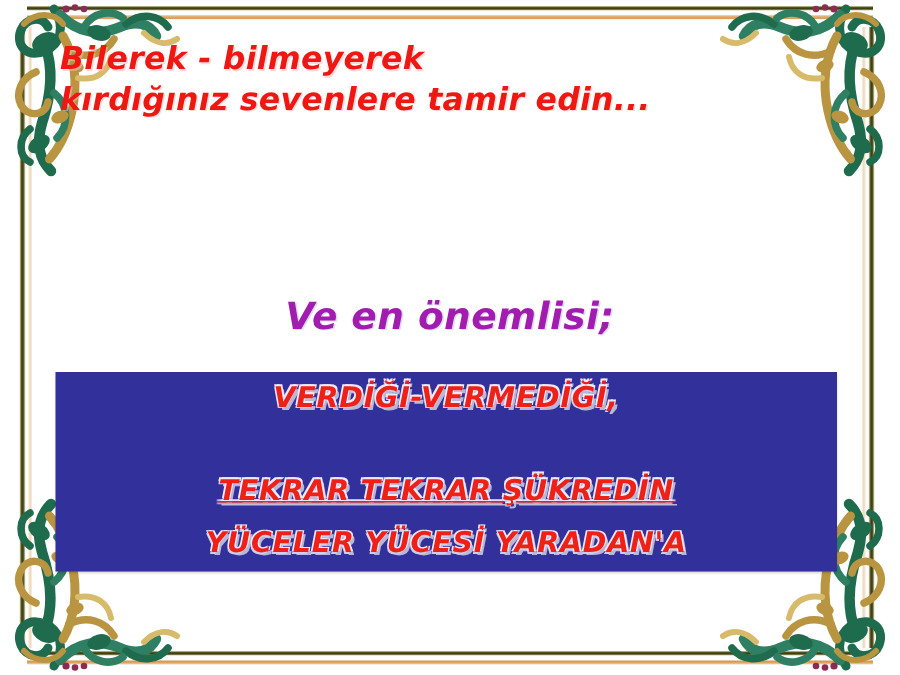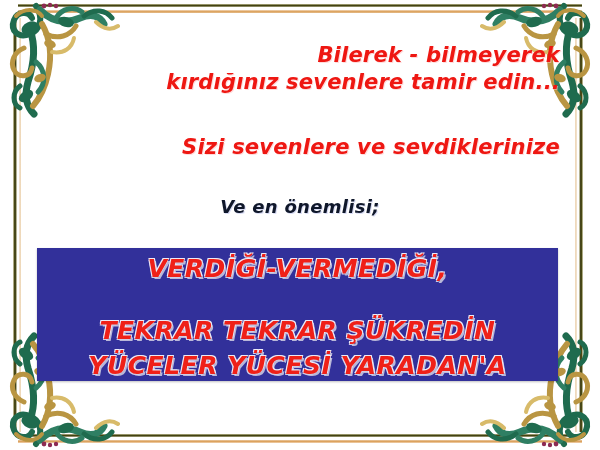--- a/index.html
+++ b/index.html
@@ -73,42 +73,41 @@
   .corner-tl { left: 0;  top: 0; }
   .corner-tr { right: 0; top: 0; transform: scaleX(-1); }
   .corner-bl { left: 0;  bottom: 0; transform: scaleY(-1); }
   .corner-br { right: 0; bottom: 0; transform: scale(-1,-1); }
 
   
   .verse {
     position: absolute;
     left: 40px;
     right: 40px;
-    text-align: right;
+    text-align: left;
     color: #ee1712;
     font-weight: bold;
     font-style: italic;
     font-size: 21px;
     line-height: 1.30;
     letter-spacing: .2px;
     text-shadow: 1px 1px 0 rgba(255,190,190,.55);
-    margin-top: 16px;
   }
   #verse-1 { top: 26px; }
   #verse-2 { top: 118px; }
 
   .kicker {
     position: absolute;
     left: 40px; right: 40px;
     top: 196px;
     text-align: center;
-    color: #0f172a;
+    color: #a21caf;
     font-weight: bold;
     font-style: italic;
-    font-size: 18px;
+    font-size: 25px;
     letter-spacing: .3px;
     text-shadow: 1px 1px 0 rgba(180,185,235,.5);
   }
 
   
   #blue-panel {
     position: absolute;
     left: 37px;
     top: 248px;
     width: 521px;
@@ -116,32 +115,32 @@
     background: #32309a;
     box-shadow: 0 1px 2px rgba(0,0,0,.25);
   }
   .panel-line {
     position: absolute;
     left: 0; right: 0;
     text-align: center;
     color: #ef2018;
     font-weight: bold;
     font-style: italic;
-    font-size: 25px;
+    font-size: 19px;
     letter-spacing: .5px;
     white-space: nowrap;
     text-shadow:
       -1px -1px 0 #eceaf7,
        1px -1px 0 #eceaf7,
       -1px  1px 0 #cfcde8,
        2px  2px 0 #b9b7d8;
   }
   #panel-line-1 { top: 6px; }
   #panel-line-2 { top: 37px; }
-  #panel-line-3 { top: 68px; }
+  #panel-line-3 { top: 68px; text-decoration: underline; }
   #panel-line-4 { top: 103px; }
 </style>
 </head>
 <body>
 
 <div id="card">
 
   <div class="rule rule-top-dark"></div>
   <div class="rule rule-top-tan"></div>
   <div class="rule rule-bottom-dark"></div>
@@ -286,21 +285,20 @@
       </g>
     </svg>
   </div>
 
   <div class="verse" id="verse-1">
     <div>Bilerek - bilmeyerek</div>
     <div>kırdığınız sevenlere tamir edin...</div>
   </div>
 
   <div class="verse" id="verse-2">
-    <div>Sizi sevenlere ve sevdiklerinize</div>
   </div>
 
   <div class="kicker">Ve en önemlisi;</div>
 
   <div id="blue-panel">
     <div class="panel-line" id="panel-line-1">VERDİĞİ-VERMEDİĞİ,</div>
     <div class="panel-line" id="panel-line-3">TEKRAR TEKRAR ŞÜKREDİN</div>
     <div class="panel-line" id="panel-line-4">YÜCELER YÜCESİ YARADAN'A</div>
   </div>
 

